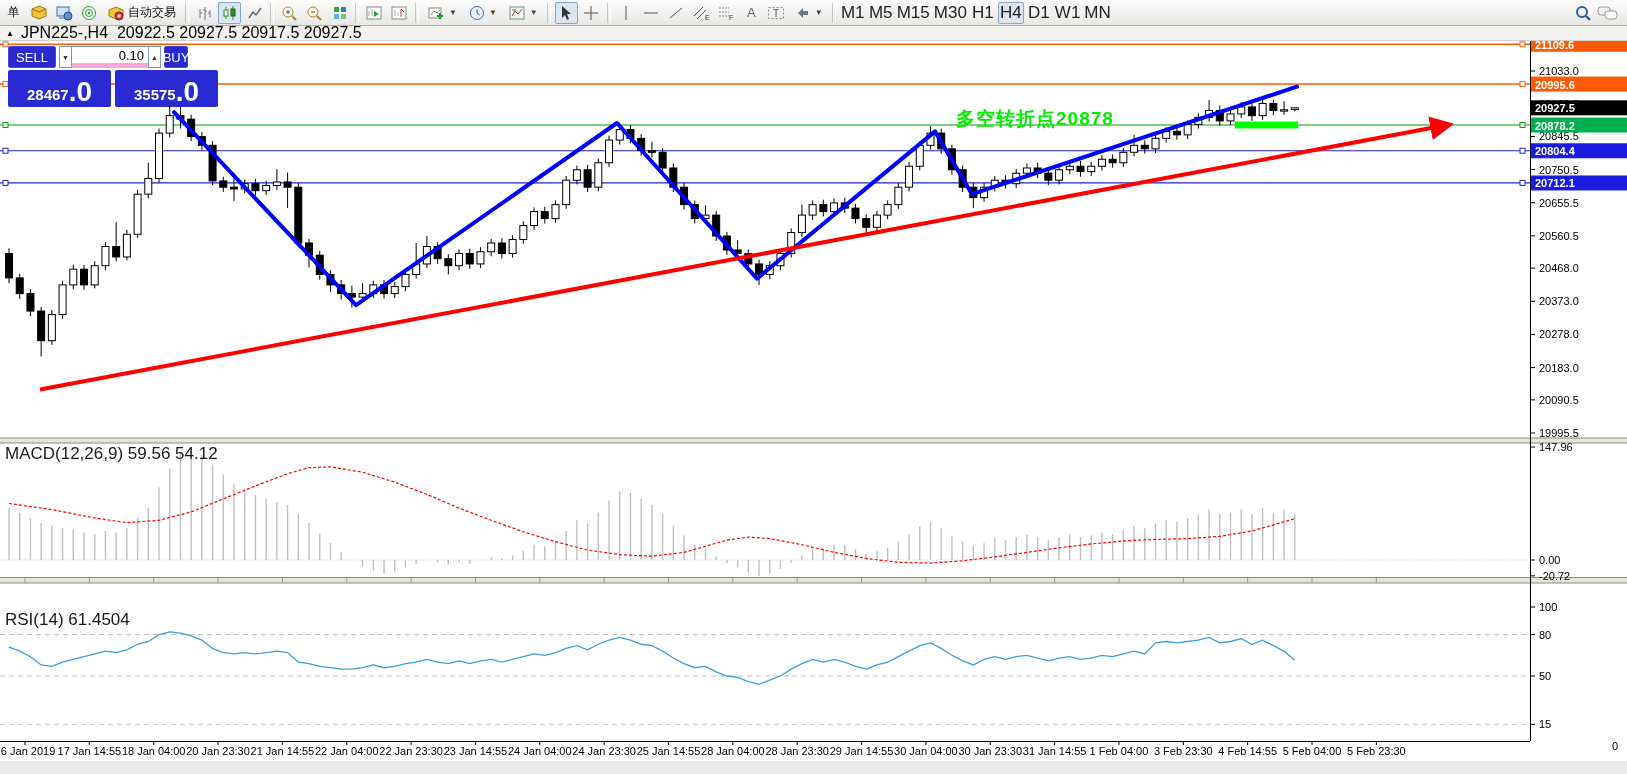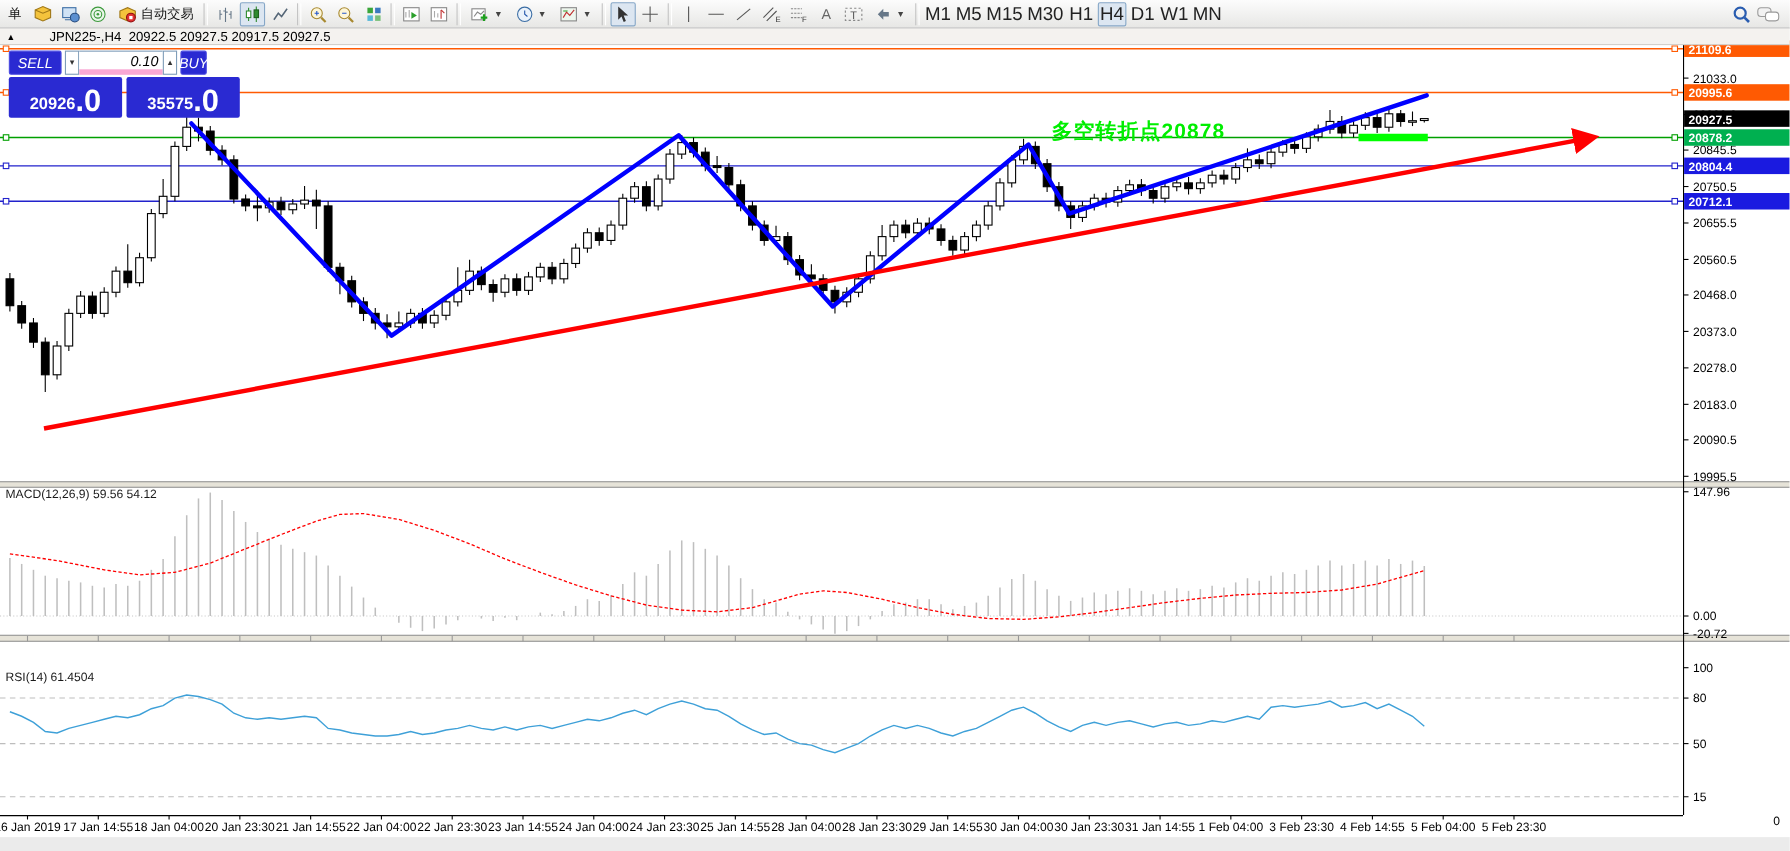--- a/index.html
+++ b/index.html
@@ -15,39 +15,39 @@
   .tb.wide{padding:0 4px;gap:3px;}
   .tbsep{width:2px;height:20px;border-left:1px solid #c4c4c4;border-right:1px solid #fff;margin:0 3px;}
   .tbtext{font-size:12px;color:#111;white-space:nowrap;}
   .dd{font-size:8px;color:#444;margin-left:1px;}
   .tf{font-size:17px;color:#222;min-width:26px;}
   .tbright{position:absolute;right:6px;top:2px;display:flex;}
   #titlebar{position:absolute;top:26px;left:0;width:1627px;height:15px;z-index:10;
     background:#f4f2ef;border-bottom:1px solid #d2d0cb;display:flex;align-items:center;
     gap:7px;padding-left:6px;box-sizing:border-box;}
   #titlebar .tri{font-size:8px;color:#000;}
-  #titlebar .tt{font-size:12px;color:#000;white-space:pre;margin-left:24px;}
+  #titlebar .tt{font-size:16px;color:#000;white-space:pre;}
   #panel{position:absolute;top:46px;left:8px;z-index:9;width:212px;}
-  #panel .row1{display:flex;height:22px;font-style:italic;}
+  #panel .row1{display:flex;height:22px;}
   .btn-blue{background:#2a2ad2;color:#fff;font-size:13px;display:flex;align-items:center;
     justify-content:center;border:1px solid #4a4ae0;border-radius:2px;box-sizing:border-box;}
   #sellbtn{width:48px;margin-right:3px;}
   #buybtn{width:24px;margin-left:3px;}
   .stepper{width:13px;background:#fff;border:1px solid #7f9db9;font-size:7px;color:#333;
     display:flex;align-items:center;justify-content:center;box-sizing:border-box;}
   #volbox{width:76px;background:#fff;border-top:1px solid #7f9db9;border-bottom:5px solid #f9a8d4;
     font-size:13px;color:#000;display:flex;align-items:center;justify-content:flex-end;
     padding-right:4px;box-sizing:border-box;}
   #panel .row2{display:flex;margin-top:2px;height:37px;}
   .pricebox{width:103px;background:#2a2ad2;border-radius:2px;color:#fff;display:flex;
     align-items:flex-end;justify-content:center;padding-bottom:2px;box-sizing:border-box;}
   .pricebox .small{font-size:15px;font-weight:bold;line-height:20px;}
   .pricebox .big{font-size:28px;font-weight:bold;line-height:26px;}
   .pricebox:first-child{margin-right:4px;}
-  .indlabel{position:absolute;left:5px;z-index:5;font-size:11px;color:#1a1a1a;}
+  .indlabel{position:absolute;left:5px;z-index:5;font-size:17px;color:#1a1a1a;}
   #anno{position:absolute;left:956px;top:106px;z-index:5;font-size:19px;font-weight:bold;
     letter-spacing:1px;white-space:nowrap;}
   #botstrip{position:absolute;left:0;top:761px;width:1627px;height:13px;background:#ebebeb;z-index:4;}
   .icon{display:inline-flex;}
 </style>
 </head>
 <body>
 
 <div id="toolbar">
   <div class="tb">
@@ -334,21 +334,21 @@
     </div>
     <div class="stepper">
         <span>▲</span>
       </div>
     <div class="btn-blue" id="buybtn">
       <span>BUY</span>
     </div>
   </div>
   <div class="row2">
     <div class="pricebox">
-      <span class="small">20926</span>
+      <span class="small">28467</span>
         <span class="big">.0</span>
     </div>
     <div class="pricebox">
       <span class="small">35575</span>
         <span class="big">.0</span>
     </div>
   </div>
 </div>
 
 <div class="indlabel" style="top:444px;">MACD(12,26,9) 59.56 54.12</div>

